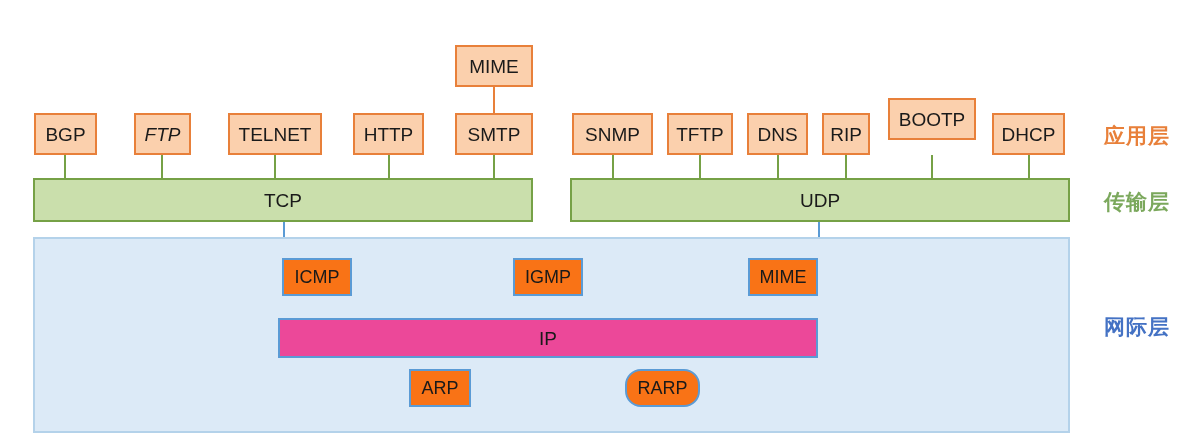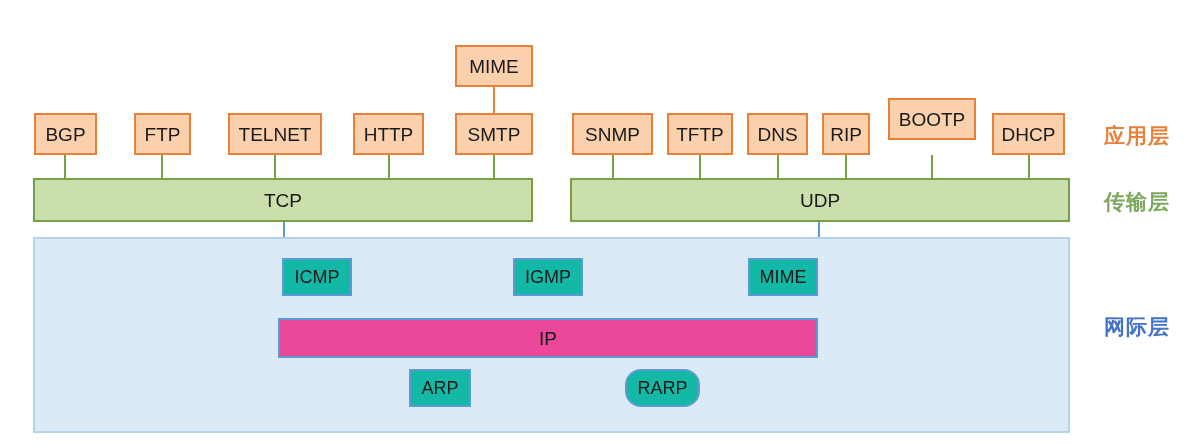--- a/index.html
+++ b/index.html
@@ -51,21 +51,21 @@
   
   .net-container {
     position: absolute;
     box-sizing: border-box;
     background: #dceaf7;
     border: 2px solid #b4d2ea;
   }
 
   
   .net-box {
-    background: #14b8a6;
+    background: #f97316;
     border: 2px solid #5b9bd5;
     color: #1a1a1a;
     font-size: 18px;
     height: 38px;
   }
   .net-bar {
     background: #ec4899;
     border: 2px solid #5b9bd5;
     color: #1a1a1a;
     font-size: 19px;
@@ -100,21 +100,21 @@
   <div class="node app-box" style="left:455px; top:45px; width:78px;">
     <span>MIME</span>
   </div>
   <div class="conn conn-orange" style="left:493px; top:87px; height:26px;"></div>
 
   <div class="node app-box" style="left:34px; top:113px; width:63px;">
     <span>BGP</span>
   </div>
   <div class="conn conn-green" style="left:64px; top:155px; height:23px;"></div>
 
-  <div class="node app-box" style="left:134px; top:113px; width:57px;">
+  <div class="node app-box" style="left:134px; top:113px; width:57px;font-style:italic;">
     <span>FTP</span>
   </div>
   <div class="conn conn-green" style="left:161px; top:155px; height:23px;"></div>
 
   <div class="node app-box" style="left:228px; top:113px; width:94px;">
     <span>TELNET</span>
   </div>
   <div class="conn conn-green" style="left:274px; top:155px; height:23px;"></div>
 
   <div class="node app-box" style="left:353px; top:113px; width:71px;">

